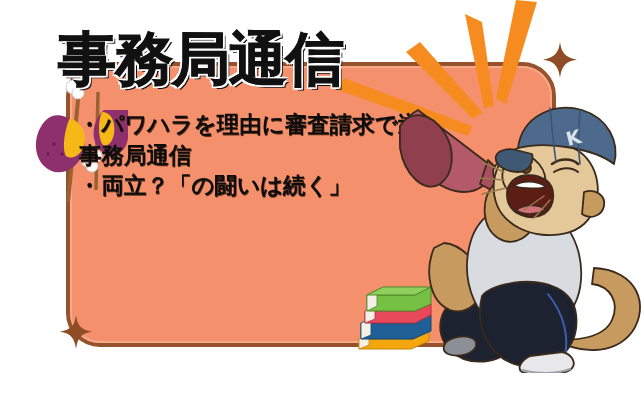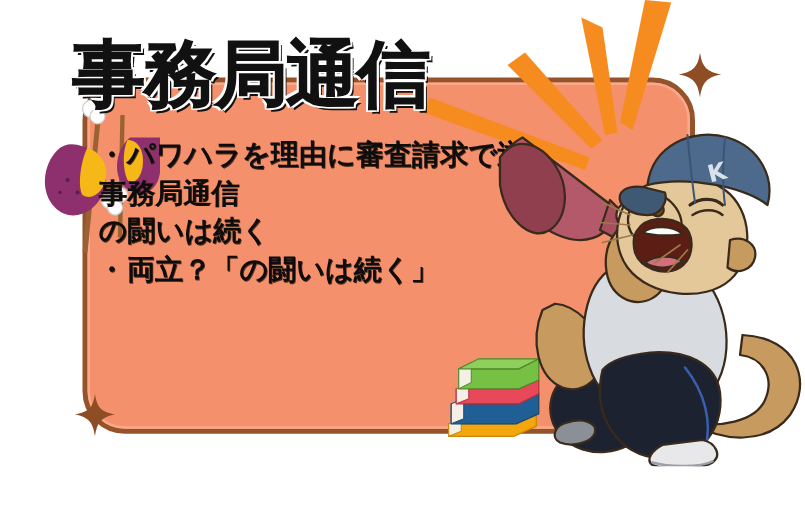--- a/index.html
+++ b/index.html
@@ -267,17 +267,16 @@
       <polygon points="12,18 22,13 22,29 12,34" fill="#f5f0e6" stroke="#4e8a29" stroke-width="0.8"></polygon>
       <polygon points="12,18 60,18 76,10 28,10" fill="#8fd05c" stroke="#4e8a29" stroke-width="1"></polygon>
     </g>
   </svg>
 
   <div class="title">事務局通信</div>
 
   <div class="headlines">
     <div class="headline"><span class="b">・</span><span>パワハラを理由に審査請求で逆</span></div>
     <div class="headline"><span class="b"></span><span>事務局通信</span></div>
-    <div class="headline"><span class="b"></span><span>の闘いは続く</span></div>
     <div class="headline"><span class="b">・</span><span>両立？「の闘いは続く」</span></div>
   </div>
 
 </div>
 
 </body></html>

